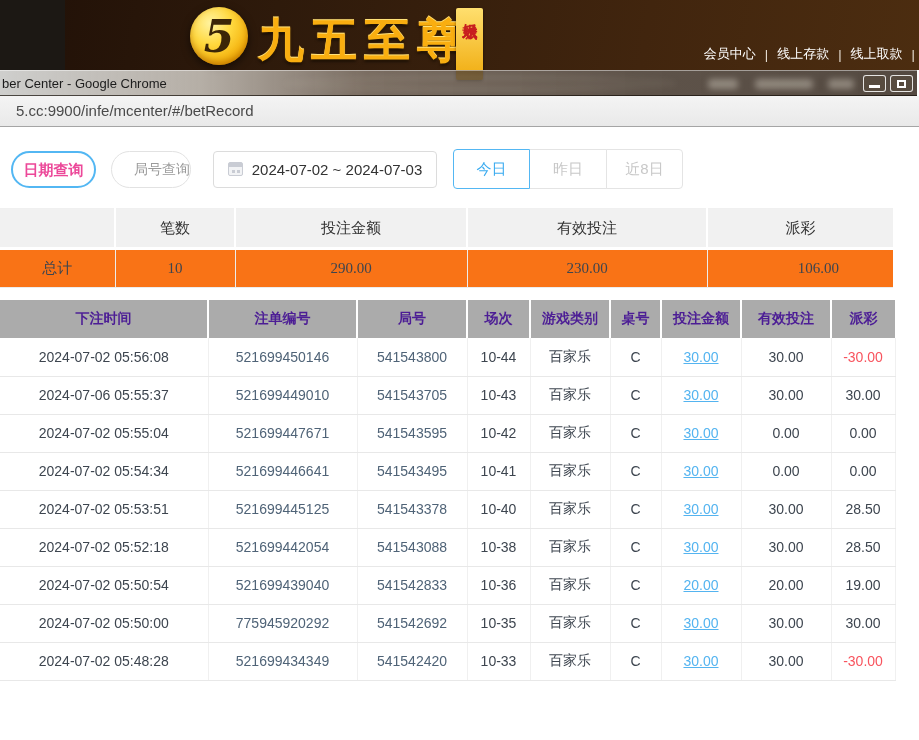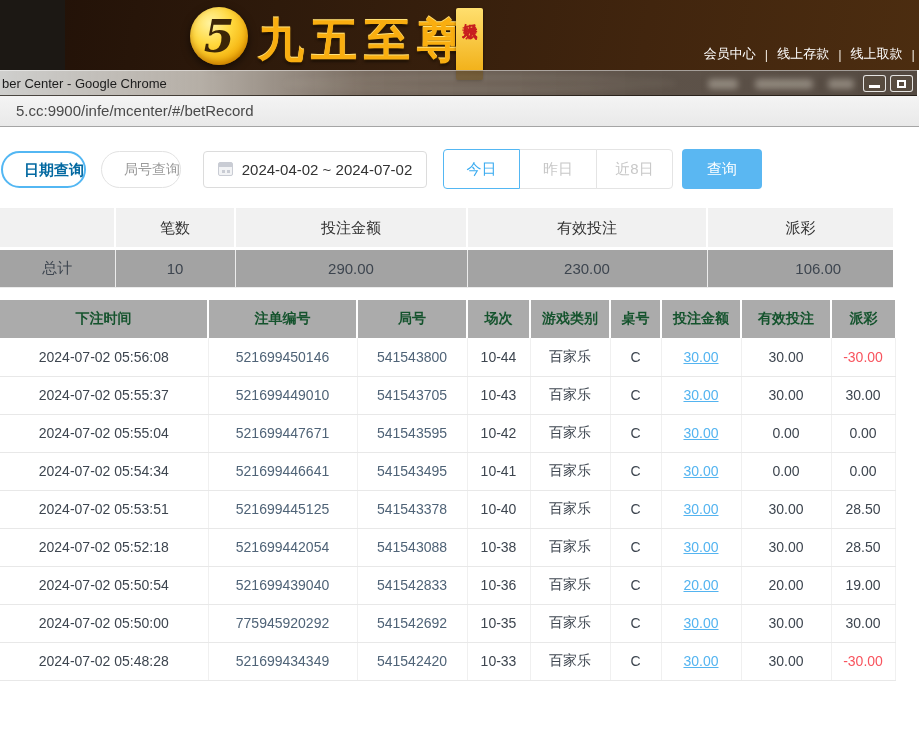--- a/index.html
+++ b/index.html
@@ -50,52 +50,52 @@
   
   .url-bar { position:absolute; top:96px; left:0; width:919px; height:31px;
     background:linear-gradient(#f4f4f4,#e9e9e9); border-bottom:1px solid #a5a5a5;
     line-height:30px; font-size:15px; color:#4a4a4a; padding-left:16px; }
 
   
   .content { position:absolute; top:127px; left:0; width:919px; height:613px; background:#fff; }
 
   .filter-row { display:flex; align-items:center; margin-top:22px; height:40px; }
   .pill { border-radius:19px; background:#fff; text-align:center; cursor:pointer; }
-  .tab-date { margin-left:1px; width:85px; height:37px; line-height:33px; border:2px solid #53b7f3;
-    color:#0369a1; font-weight:bold; font-size:15px;text-align:right; }
+  .tab-date { margin-left:11px; width:85px; height:37px; line-height:33px; border:2px solid #53b7f3;
+    color:#ec4899; font-weight:bold; font-size:15px; }
   .tab-round { margin-left:15px; width:80px; height:37px; line-height:35px; border:1px solid #e2e2e2;
     color:#9a9a9a; font-size:14px;text-align:right; }
   .date-input { margin-left:22px; width:224px; height:37px; border:1px solid #dcdcdc; border-radius:4px;
     display:flex; align-items:center; justify-content:center; gap:9px; font-size:15px; color:#333;
     background:#fff; cursor:text; }
   .cal-icon { width:15px; height:14px; border:1px solid #c9ccd4; border-radius:2px; position:relative; background:#f2f3f5; }
   .cal-icon::before { content:""; position:absolute; top:0; left:0; right:0; height:4px; background:#c9ccd4; }
   .cal-icon::after { content:""; position:absolute; left:3px; top:7px; width:3px; height:3px; background:#c9ccd4;
     box-shadow:5px 0 0 #c9ccd4; }
   .seg-group { margin-left:16px; display:flex;align-items:flex-end; }
   .seg { width:77px; height:40px; line-height:38px; text-align:center; font-size:15px; background:#fff; cursor:pointer; }
   .seg.active { border:1px solid #53b7f3; color:#3aabf0; border-radius:4px 0 0 4px; }
   .seg.mid { border:1px solid #e4e4e4; border-left:none; color:#c8c8c8; }
   .seg.last { border:1px solid #e4e4e4; border-left:1px solid #e4e4e4; color:#c8c8c8; border-radius:0 4px 4px 0; margin-left:-1px; }
   .btn-search { margin-left:9px; width:80px; height:40px; background:#5ab7f2; border:none; border-radius:4px;
     color:#fff; font-size:15px; cursor:pointer; font-family:inherit; }
 
   
   table { border-collapse:collapse; table-layout:fixed; }
-  .summary-table { margin-top:19px; width:893px; border-top:1px solid #f0f0f0; }
+  .summary-table { margin-top:19px; width:893px; border-top:1px solid #f0f0f0;font-family:Liberation Serif, serif; }
   .summary-table th { height:40px; background:#f1f1f1; font-weight:normal; font-size:15px; color:#333;
     border-right:2px solid #fff; border-bottom:3px solid #fff; text-align:center; }
   .summary-table th:last-child { border-right:none; }
-  .summary-table td { height:39px; font-size:15px; color:#3d454f; text-align:center; background:#a3a3a3;
+  .summary-table td { height:39px; font-size:15px; color:#3d454f; text-align:center; background:#f97316;
     border-bottom:1px solid #ececec; border-right:1px solid #ececec; }
   .summary-table td:last-child { border-right:none;padding-left:36px; }
 
   
   .bet-table { margin-top:12px; width:895px; }
-  .bet-table th { height:38px; background:#ababab; color:#14532d; font-size:14px; font-weight:bold;
+  .bet-table th { height:38px; background:#ababab; color:#4c1d95; font-size:14px; font-weight:bold;
     border-right:2px solid #fff; text-align:center; }
   .bet-table th:last-child { border-right:none; }
   .bet-table td { height:38px; font-size:14px; color:#3d454f; text-align:center; background:#fff;
     border-bottom:1px solid #e8e8e8; border-right:1px solid #f0f0f0; }
   .bet-table td.col-bet_id, .bet-table td.col-round { color:#4f6377; }
   .bet-table td a { color:#54b4f0; text-decoration:underline; cursor:pointer; }
   .bet-table td.neg { color:#f8545e; }
 </style>
 </head>
 <body>
@@ -133,28 +133,27 @@
   <span>5.cc:9900/infe/mcenter/#/betRecord</span>
 </div>
 
 <div class="content">
 
   <div class="filter-row">
     <div class="pill tab-date">日期查询</div>
     <div class="pill tab-round">局号查询</div>
     <div class="date-input">
       <span class="cal-icon"></span>
-      <span>2024-04-02 ~ 2024-07-02</span>
+      <span>2024-07-02 ~ 2024-07-03</span>
     </div>
     <div class="seg-group">
       <div class="seg active">今日</div>
       <div class="seg mid">昨日</div>
       <div class="seg last">近8日</div>
     </div>
-    <button class="btn-search">查询</button>
   </div>
 
   <table class="summary-table">
     <colgroup>
       <col style="width:115px">
         <col style="width:120px">
         <col style="width:232px">
       <col style="width:240px">
         <col style="width:186px">
     </colgroup>
@@ -209,21 +208,21 @@
           <td class="col-bet_id">521699450146</td>
           <td class="col-round">541543800</td>
           <td class="col-session">10-44</td>
           <td class="col-game">百家乐</td>
           <td class="col-table">C</td>
           <td class="col-amount"><a>30.00</a></td>
           <td class="col-valid">30.00</td>
           <td class="col-payout neg">-30.00</td>
         </tr>
         <tr>
-          <td class="col-time">2024-07-02 05:55:37</td>
+          <td class="col-time">2024-07-06 05:55:37</td>
           <td class="col-bet_id">521699449010</td>
           <td class="col-round">541543705</td>
           <td class="col-session">10-43</td>
           <td class="col-game">百家乐</td>
           <td class="col-table">C</td>
           <td class="col-amount"><a>30.00</a></td>
           <td class="col-valid">30.00</td>
           <td class="col-payout">30.00</td>
         </tr>
         <tr>

